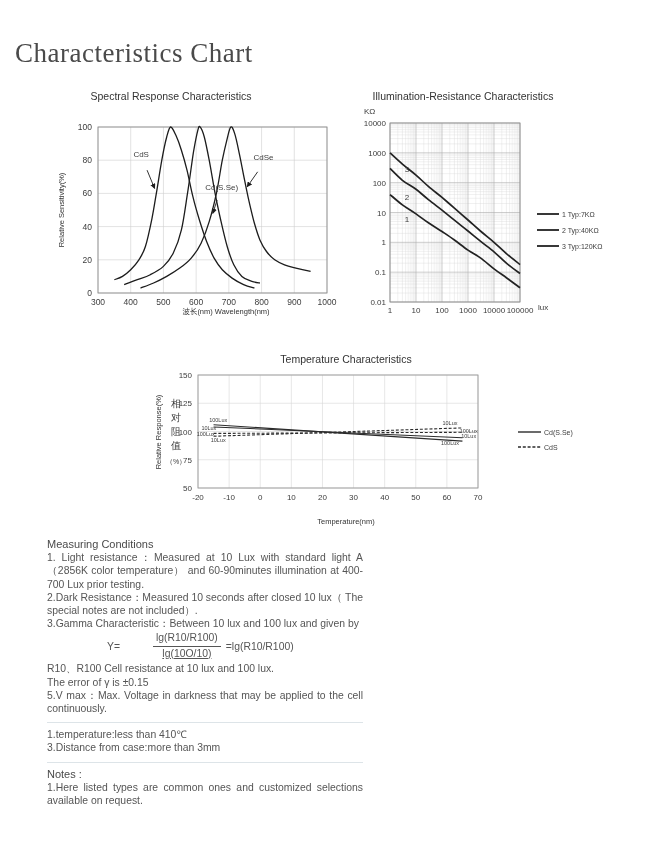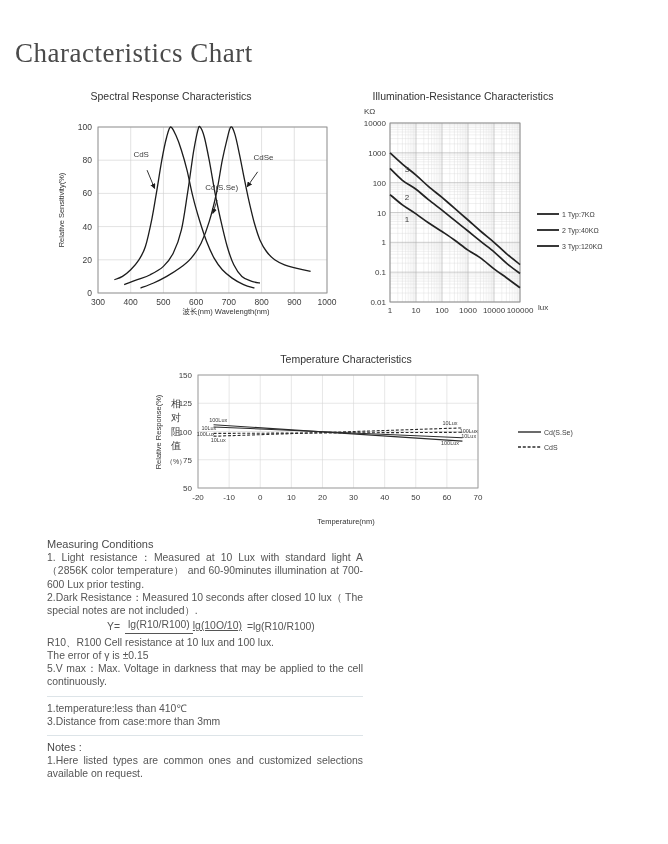--- a/index.html
+++ b/index.html
@@ -9,21 +9,21 @@
          font-weight:500;font-size:27px;color:#4a4a4a;letter-spacing:.5px;}
   .chart{position:absolute;}
   svg text{font-family:"Liberation Sans",sans-serif;fill:#3c3c3c;}
   .ct{font-size:10.5px;text-anchor:middle;fill:#333;}
   .al{font-size:7.5px;text-anchor:middle;fill:#333;}
   .textcol{position:absolute;left:47px;top:538px;width:316px;color:#555;
            font-size:10.4px;line-height:13.2px;}
   .sec-h{font-weight:normal;color:#4a4a4a;font-size:11px;margin:0;}
   .para{text-align:justify;margin:0;}
   .formula{display:flex;align-items:center;gap:5px;margin:2px 0 2px 60px;color:#555;}
-  .frac{display:inline-flex;flex-direction:row;line-height:12.5px;}
+  .frac{display:inline-flex;flex-direction:column;align-items:center;line-height:12.5px;margin-left:28px;}
   .frac .num{padding:0 3px 1px;border-bottom:1px solid #555;}
   .frac .den{padding-top:1px;text-decoration:underline;}
   hr.divider{border:none;border-top:1px solid #dde4e8;margin:7px 0 5px;}
 </style>
 </head>
 <body>
 
 <div class="page">
 
   <h1 class="title">Characteristics Chart</h1>
@@ -269,22 +269,23 @@
         <text x="26" y="97" text-anchor="middle" font-size="10" fill="#3c3c3c">值</text>
         <line x1="368" y1="80" x2="391" y2="80" stroke="#2b2b2b" stroke-width="1.4"></line>
         <text x="394" y="82.5" font-size="7" fill="#333">Cd(S.Se)</text>
         <line x1="368" y1="95" x2="391" y2="95" stroke="#2b2b2b" stroke-width="1.4" stroke-dasharray="3 1.8"></line>
         <text x="394" y="97.5" font-size="7" fill="#333">CdS</text>
       </g>
   </svg>
 
   <div class="textcol">
     <p class="sec-h">Measuring Conditions</p>
-    <p class="para">1. Light resistance：Measured at 10 Lux with standard light A（2856K color temperature） and 60-90minutes illumination at 700-600 Lux prior testing.</p>
+    <p class="para">1. Light resistance：Measured at 10 Lux with standard light A（2856K color temperature） and 60-90minutes illumination at 400-700 Lux prior testing.</p>
     <p class="para">2.Dark Resistance：Measured 10 seconds after closed 10 lux（ The special notes are not included）.</p>
+    <p class="para">3.Gamma Characteristic：Between 10 lux and 100 lux and given by</p>
     <div class="formula">
       <span>Y=</span>
       <span class="frac">
         <span class="num">lg(R10/R100)</span>
         <span class="den">lg(10O/10)</span>
       </span>
       <span>=lg(R10/R100)</span>
     </div>
     <p class="para">R10、R100 Cell resistance at 10 lux and 100 lux.</p>
     <p class="para">The error of γ is ±0.15</p>

